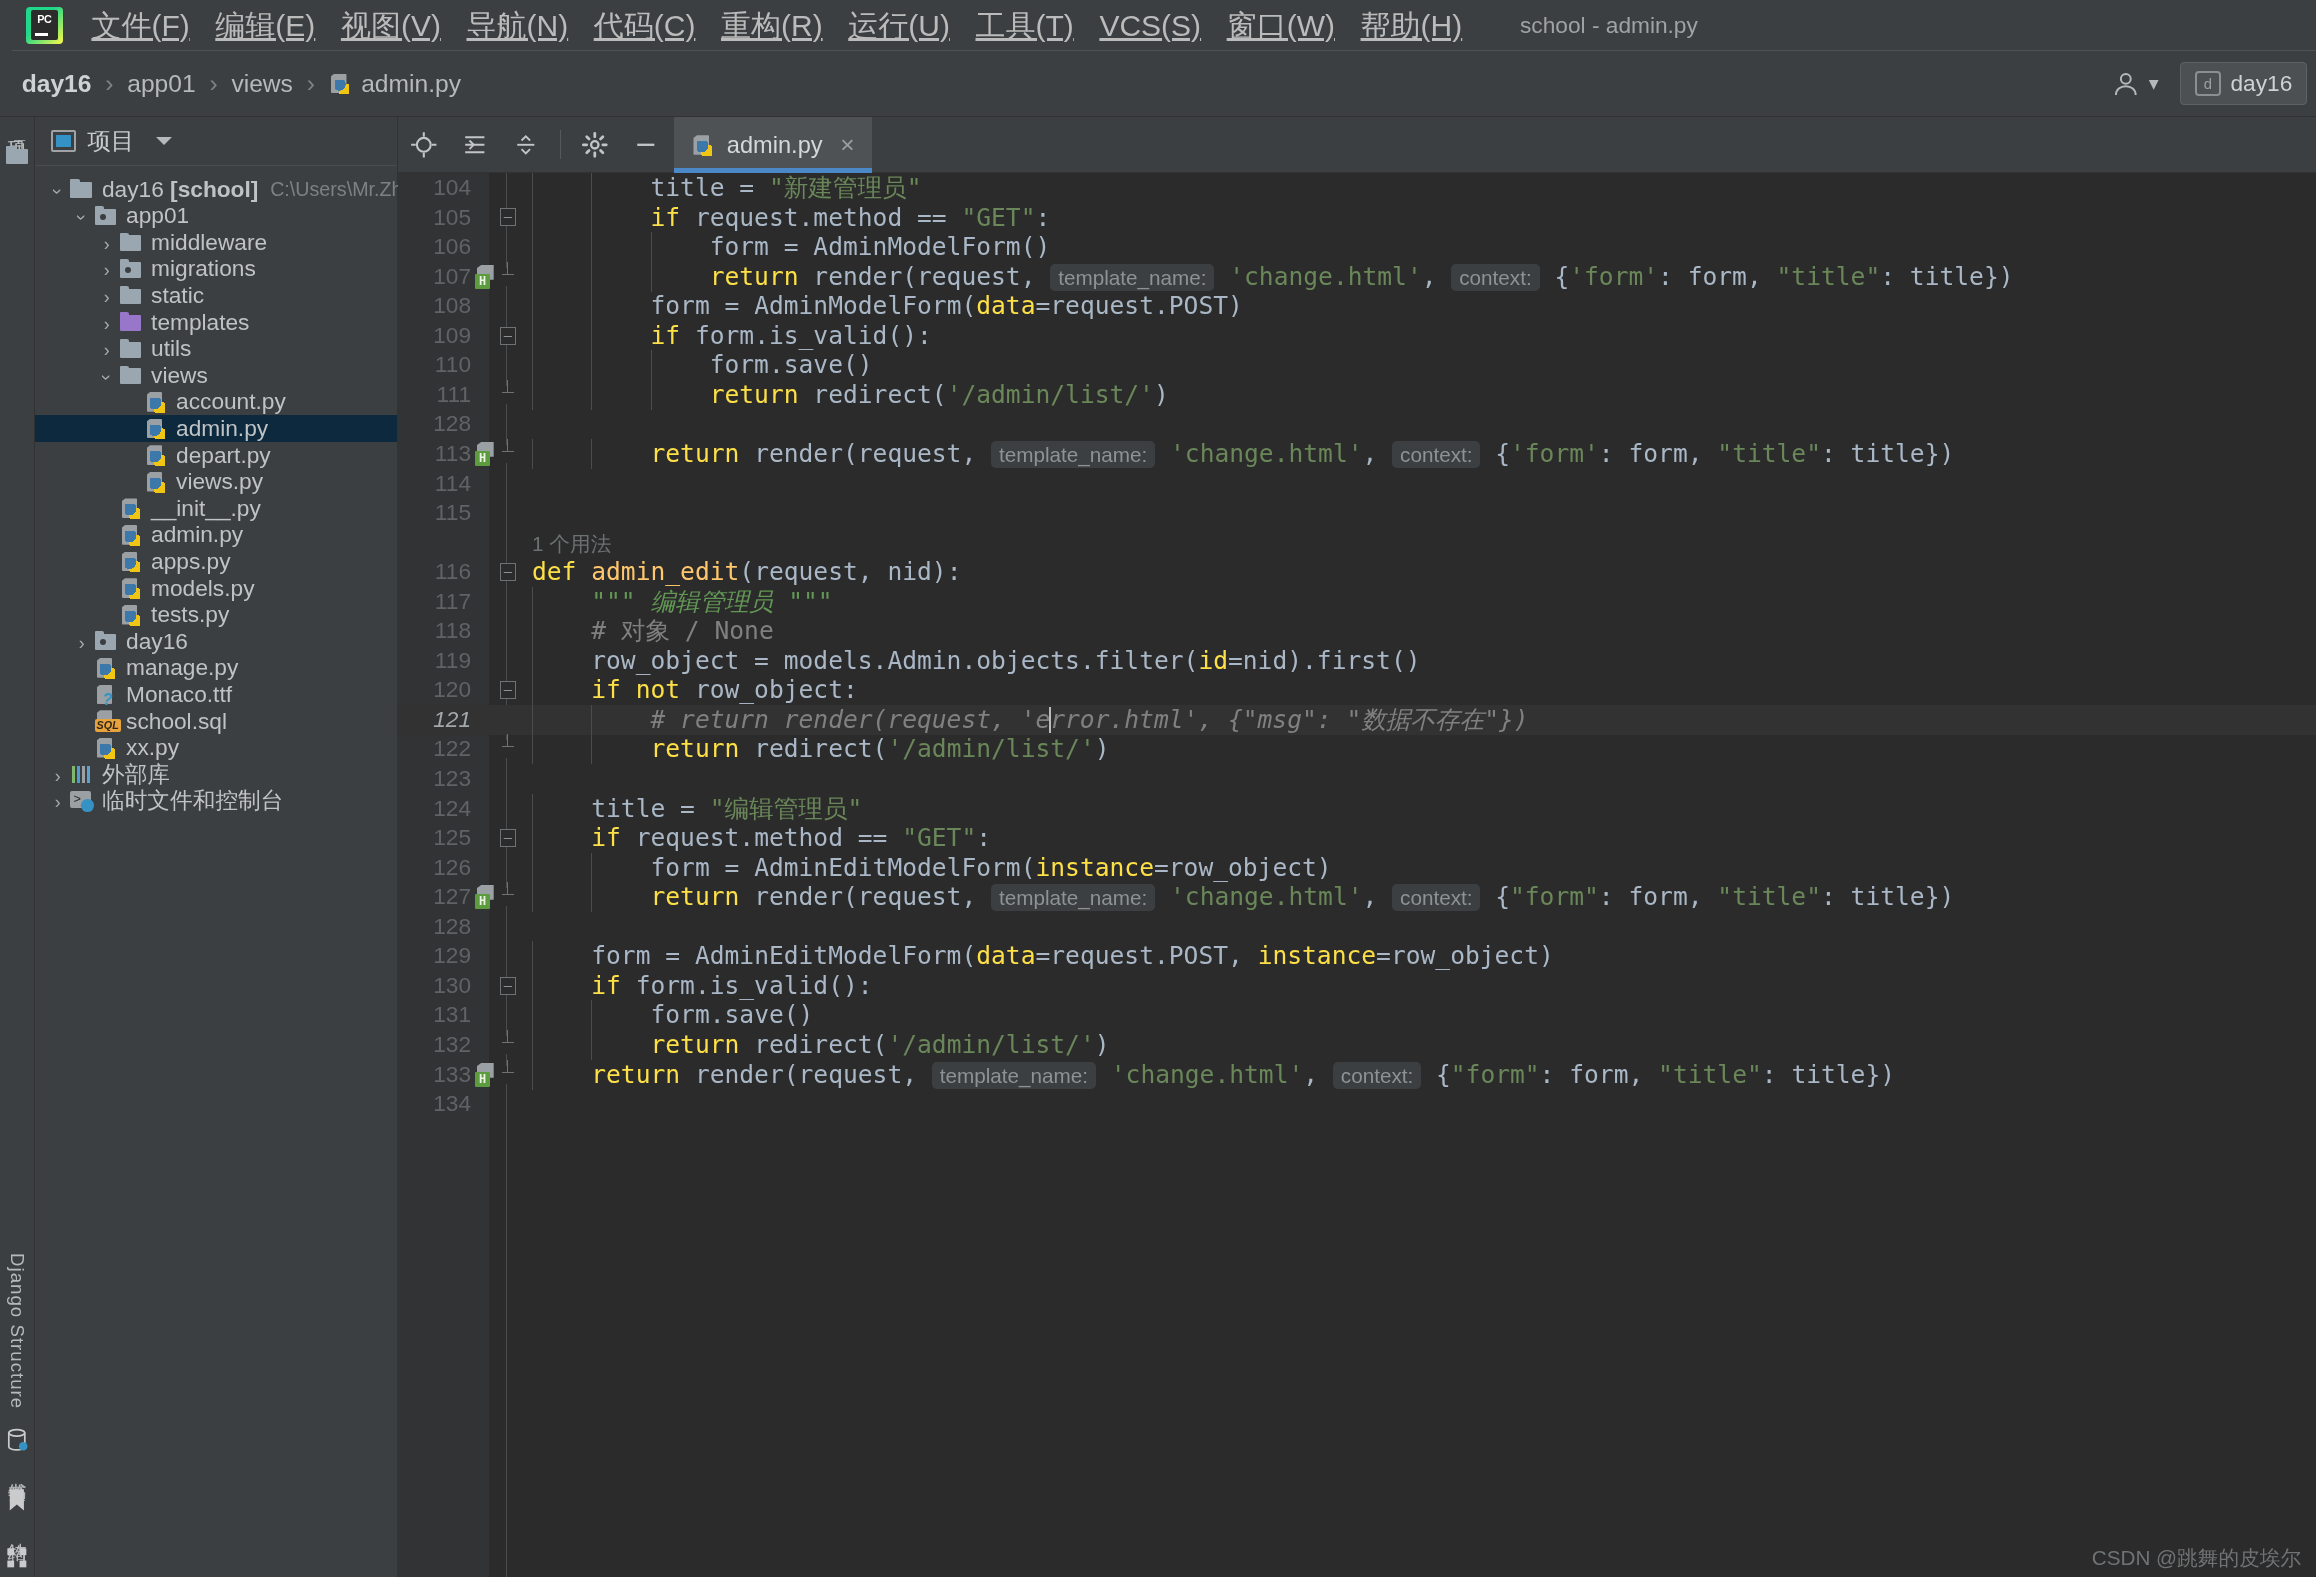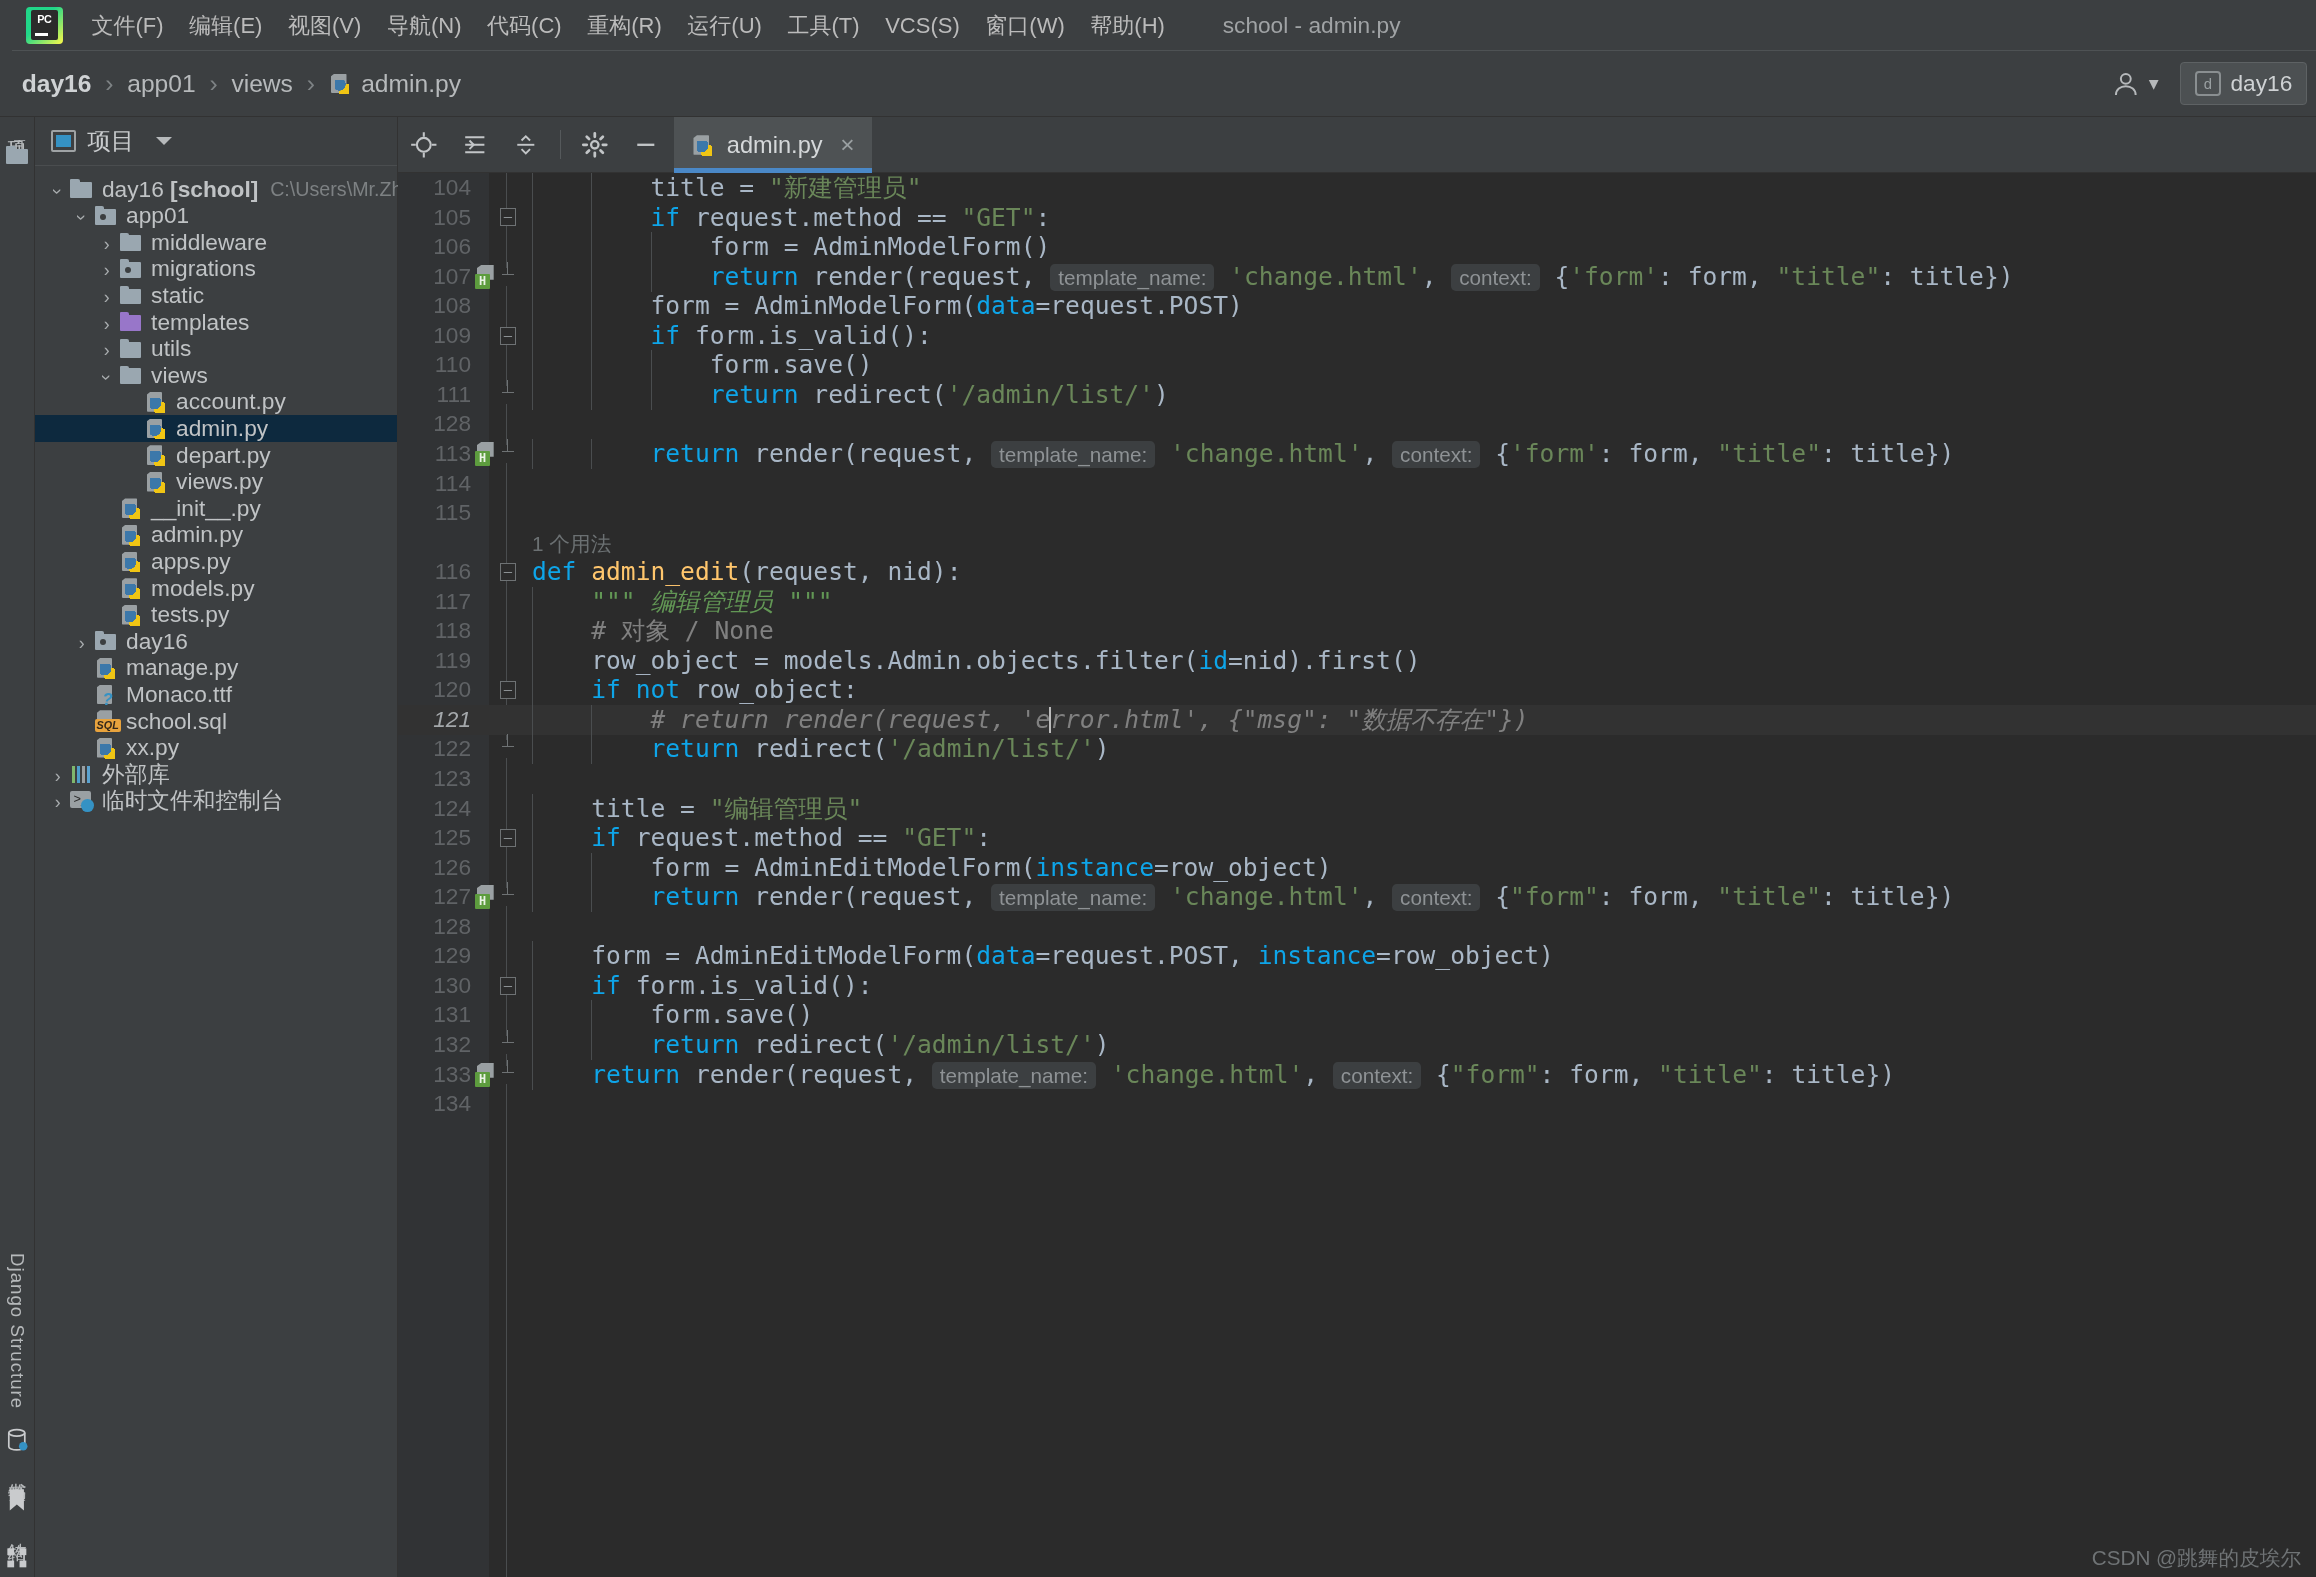--- a/index.html
+++ b/index.html
@@ -29,22 +29,22 @@
   }
   .pc-logo .inner {
     position:absolute; left:4.9px; top:3.9px; right:4.9px; bottom:3.9px;
     background:#2b2b2b; border-radius:2px;
     color:#fff; font-size:10.8px; font-weight:bold;
     display:flex; align-items:flex-start; justify-content:center;
     padding-top:3px; letter-spacing:-0.5px;
   }
   .pc-logo .bar{position:absolute;left:8.9px;bottom:7.9px;width:13.8px;height:3px;background:#fff;}
   .menu-item {
-    color: #bbbbbb; font-size: 22px; padding: 0 12.8px; white-space: nowrap;
-    line-height: 51px; cursor: default;
+    color: #bbbbbb; font-size: 30px; padding: 0 12.8px; white-space: nowrap;
+    line-height: 51px; cursor: default; text-decoration: underline;
   }
   .win-title {
     color: #a0a3a5; font-size: 22.7px; margin-left: 45px; white-space: nowrap;
   }
 
   
   .navbar {
     position: absolute; top: 51px; left: 0; width: 2317px; height: 66px;
     background: #3c3f41; display: flex; align-items: center;
     border-bottom: 1px solid #323232;
@@ -256,21 +256,21 @@
   }
   .gutter-badge .h {
     position:absolute; left:0px; bottom:0px; background:#5d9c3e; color:#eaf3e6;
     font-size:11.8px; font-weight:bold; padding:1px 3.9px; line-height:1.1; border-radius:1px;
   }
   .indent-guide {
     position:absolute; width:1px; top:0; bottom:0; background:#4a4d4f;
   }
 
   
-  .kw  { color:#0ea5e9; }          
+  .kw  { color:#fde047; }          
   .str { color:#6a8759; }
   .fn  { color:#ffc66d; }
   .cmt { color:#808080; }
   .id  { color:#a9b7c6; }
   .hint {
     background:#3c3f41; color:#8e9295; border-radius:4.9px; padding:2px 7.9px;
     font-size:20.7px; font-family:"Liberation Sans", sans-serif;
   }
   .usage {
     color:#6b7072; font-size:20.7px; font-family:"Liberation Sans", sans-serif;

